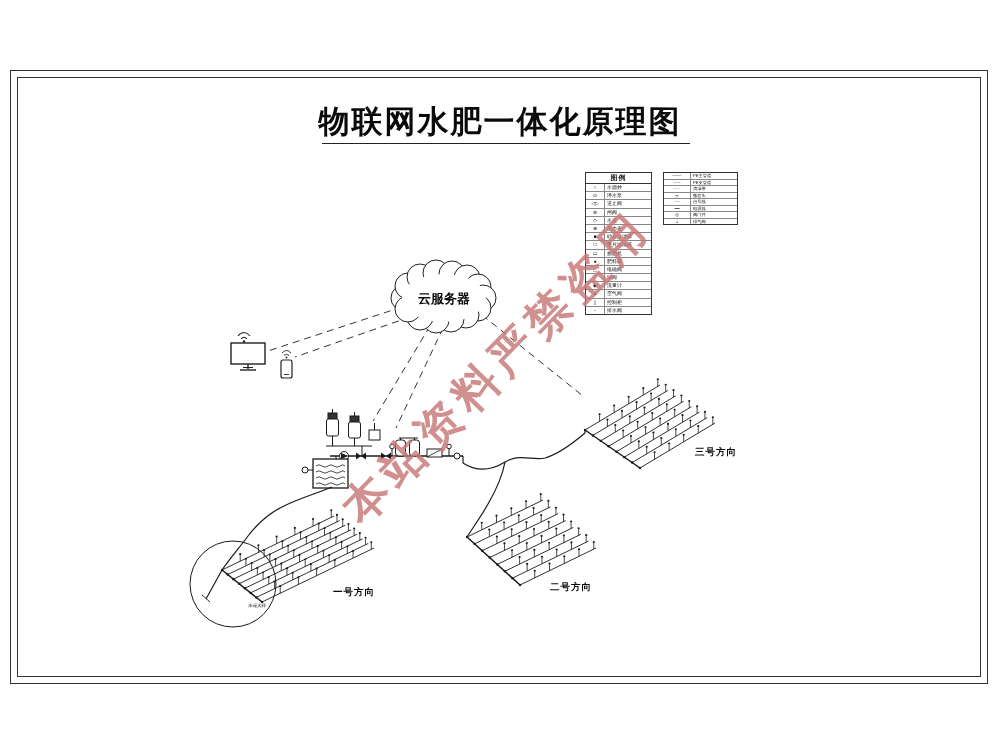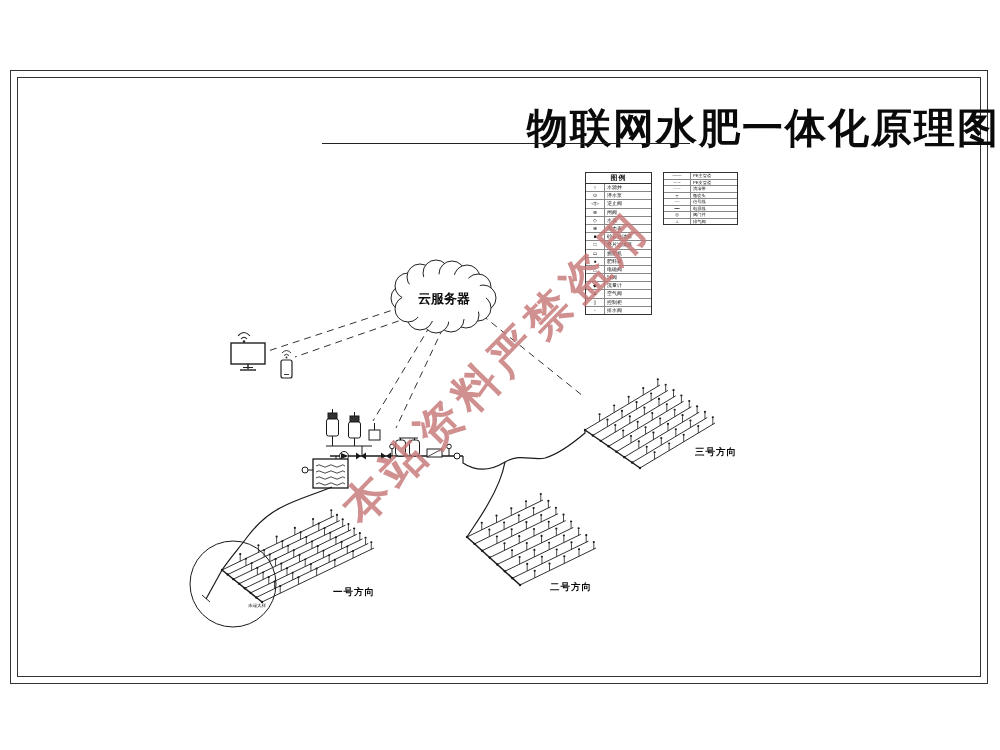--- a/index.html
+++ b/index.html
@@ -2,22 +2,22 @@
 <html><head>
 <meta charset="utf-8">
 <style>
   html,body{margin:0;padding:0;background:#fff;}
   body{width:1000px;height:750px;position:relative;overflow:hidden;
        font-family:"Liberation Sans",sans-serif;color:#111;}
   .frame-outer{position:absolute;left:10px;top:70px;width:978px;height:614px;
        border:1.5px solid #333;box-sizing:border-box;}
   .frame-inner{position:absolute;left:17px;top:77px;width:964px;height:600px;
        border:1px solid #333;box-sizing:border-box;}
-  .title{position:absolute;top:101px;left:0;width:1000px;text-align:right;
-       font-family:"Liberation Serif",serif;font-size:41px;font-weight:bold;
+  .title{position:absolute;top:101px;left:0;width:1000px;text-align:center;
+       font-family:"Liberation Serif",serif;font-size:31px;font-weight:bold;
        letter-spacing:2px;color:#0a0a0a;}
   .title-underline{position:absolute;top:143px;left:322px;width:368px;
        border-top:1.5px solid #222;}
   .legend{position:absolute;border:1px solid #333;background:#fff;box-sizing:border-box;}
   .legend-left{left:585px;top:172px;width:67px;}
   .legend-right{left:663px;top:172px;width:75px;}
   .legend-header{text-align:center;font-size:7px;line-height:9px;height:10px;
        border-bottom:1px solid #333;font-weight:bold;letter-spacing:1px;}
   .legend-row{display:flex;border-bottom:0.5px solid #888;height:7.2px;
        line-height:7.2px;font-size:5px;overflow:hidden;}

